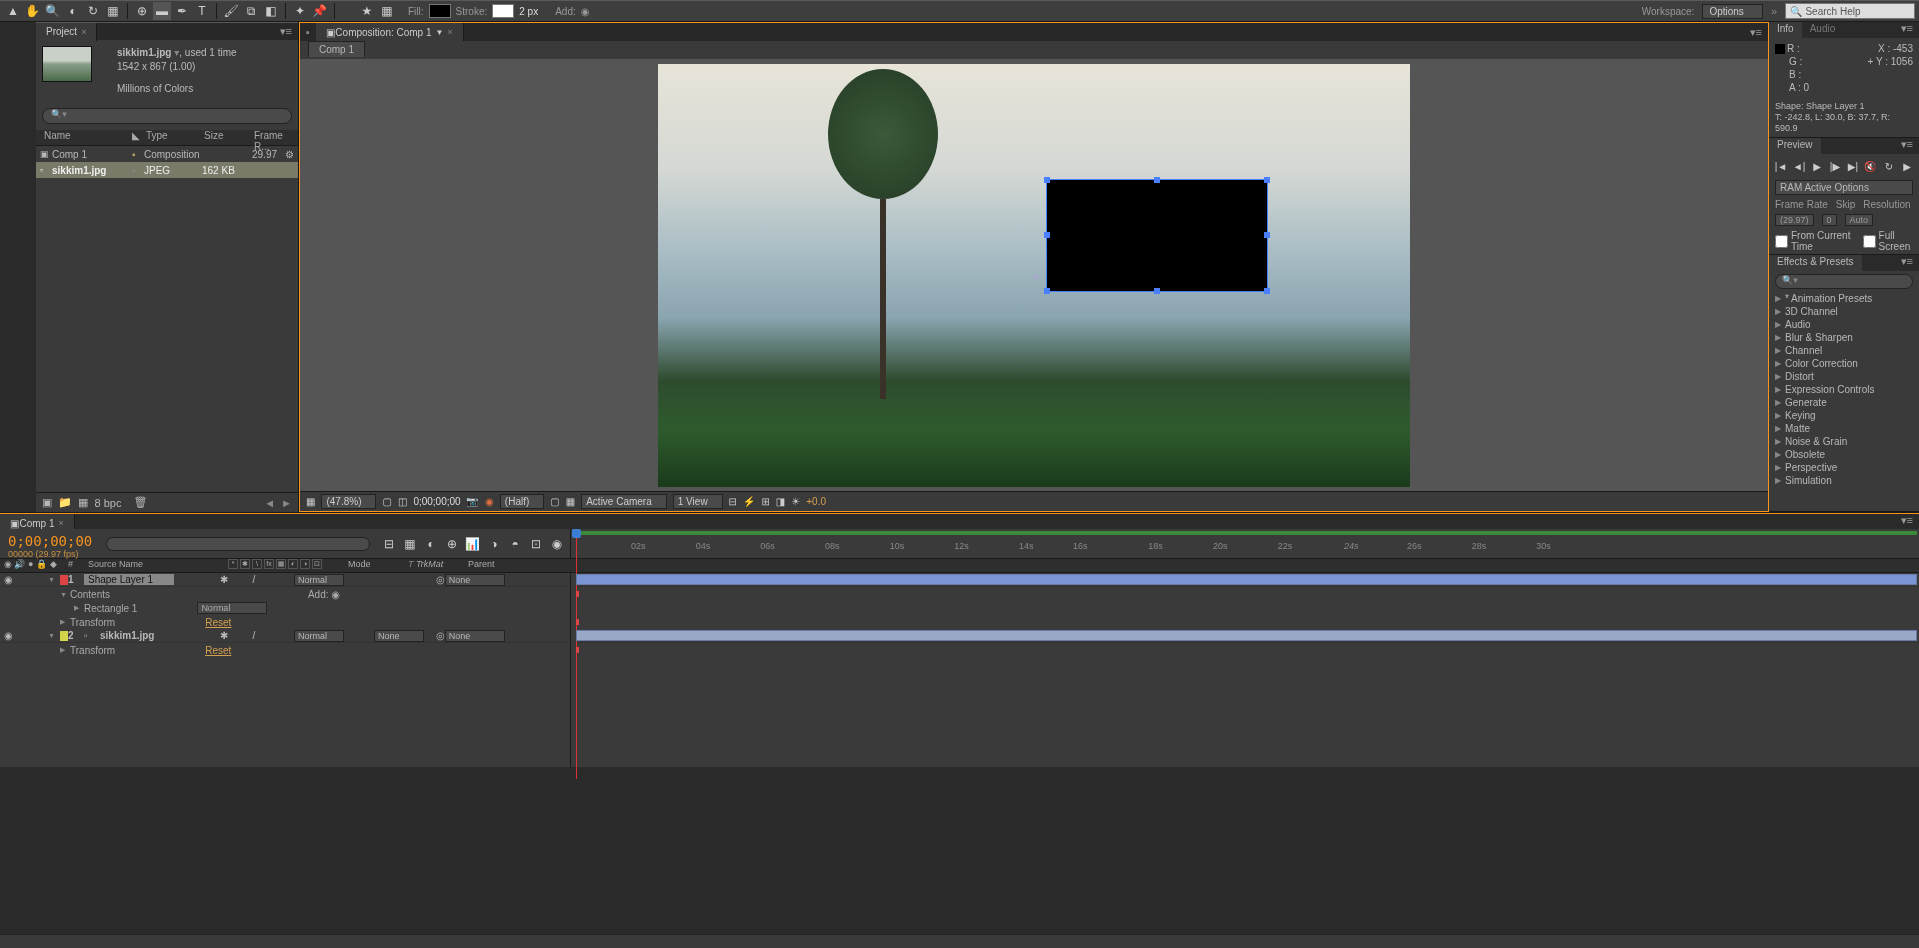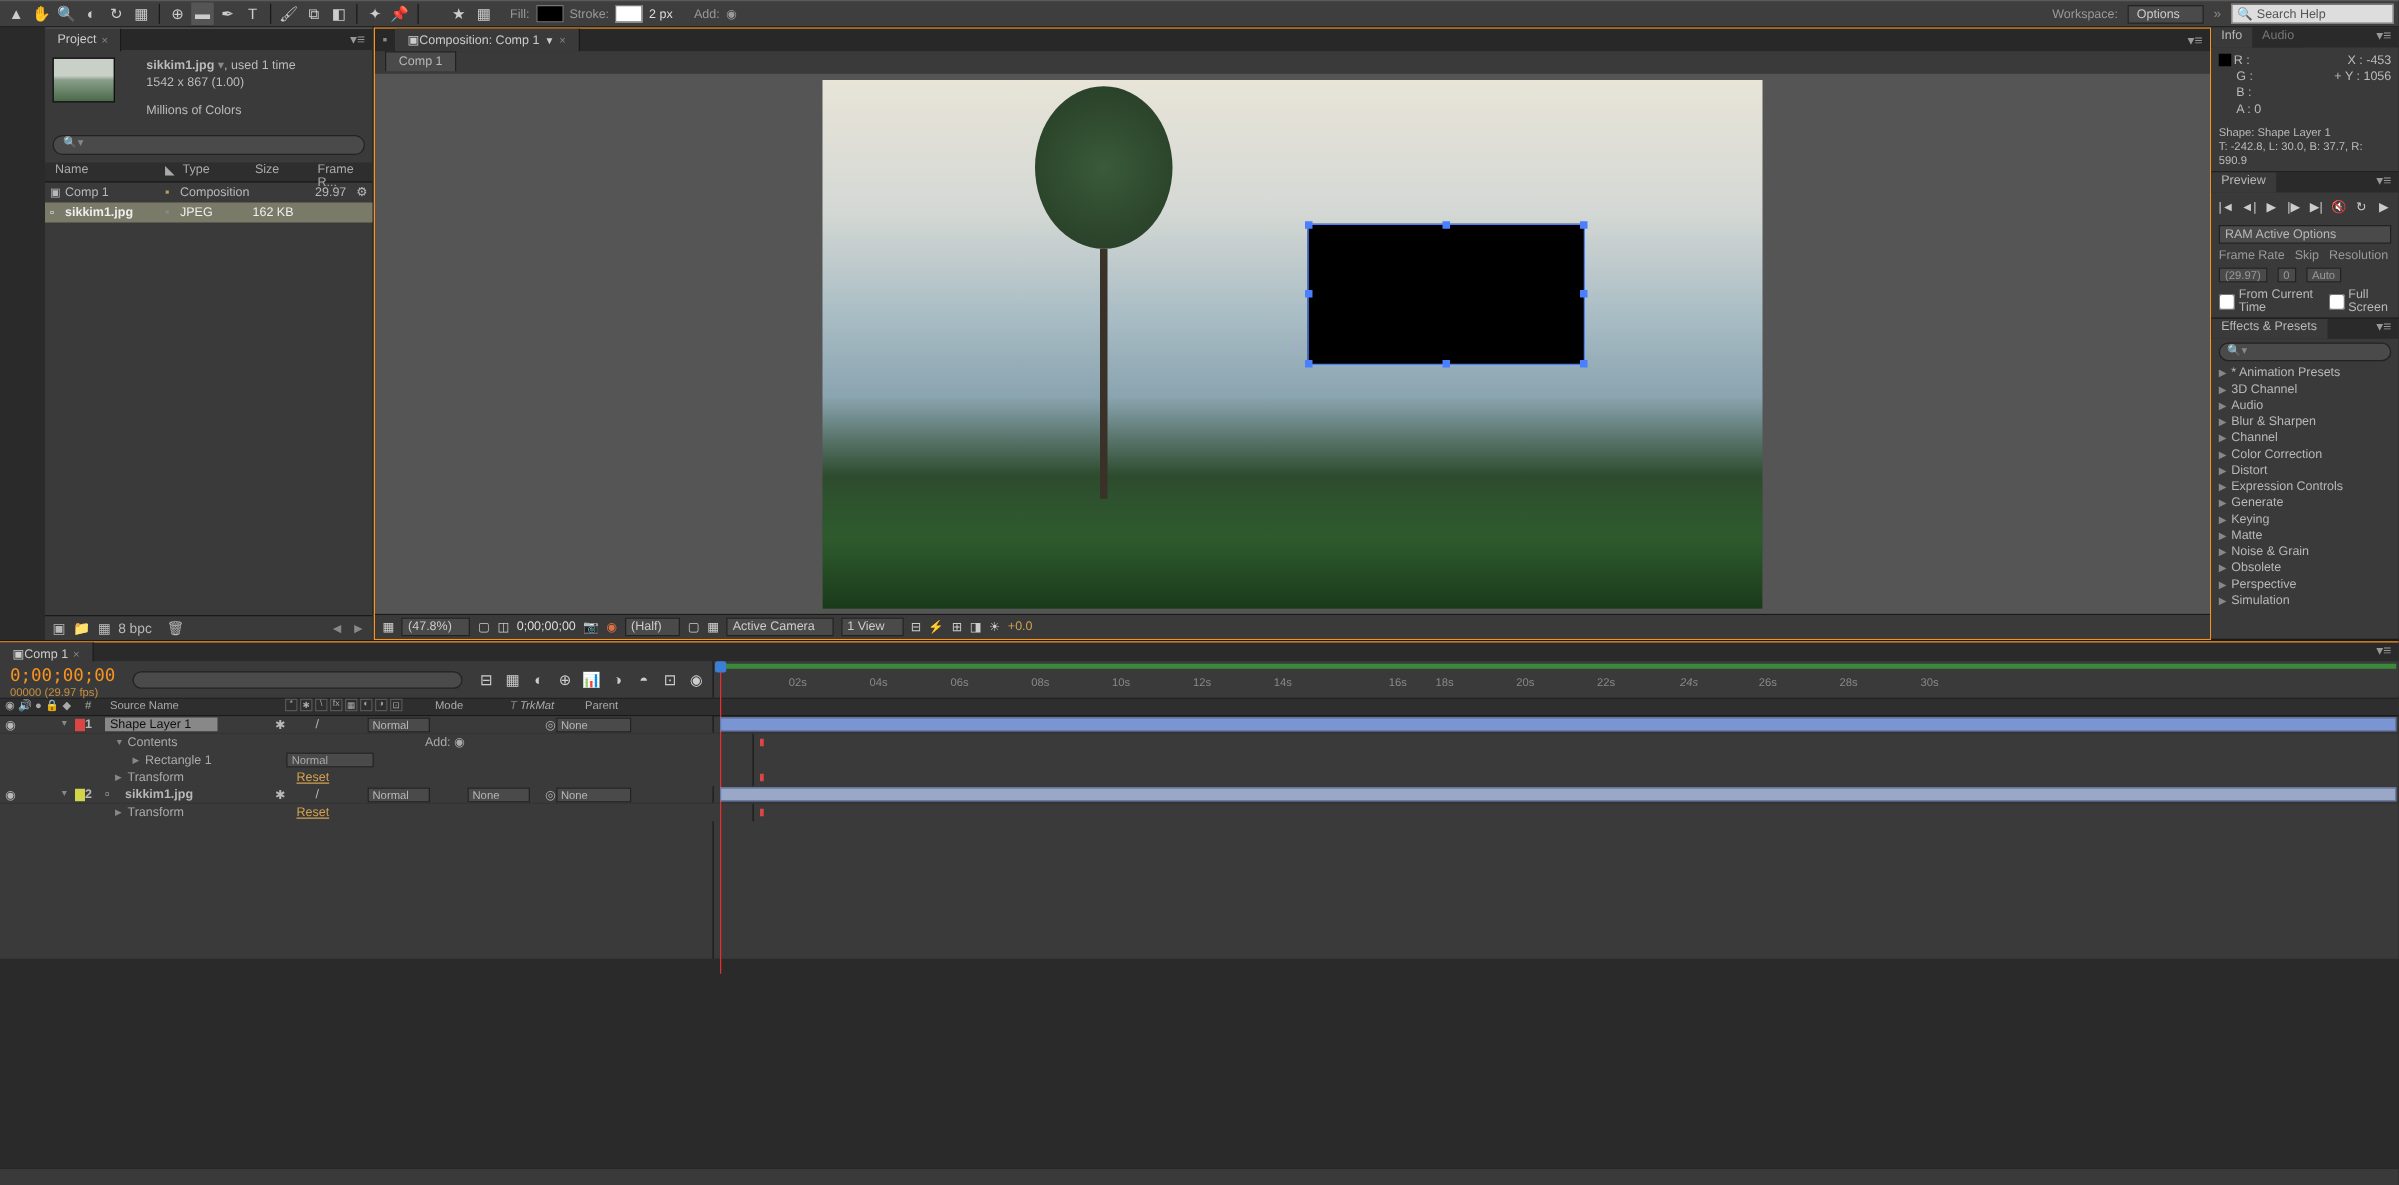--- a/index.html
+++ b/index.html
@@ -106,21 +106,21 @@
 .tlr-num { width:16px; font-weight:bold;}
 .tlr-name { width:90px; padding:0 4px;}
 .tlr-name.sel { background:#888; color:#111;}
 .tlr-switches { width:120px; display:flex; gap:2px;}
 .tlr-mode { width:50px; background:#4a4a4a; border:1px solid #222; font-size:9px; padding:0 3px; margin-right:30px;}
 .tlr-trkmat { width:50px; background:#4a4a4a; border:1px solid #222; font-size:9px; padding:0 3px; margin-right:12px;}
 .tlr-parent { width:60px; background:#4a4a4a; border:1px solid #222; font-size:9px; padding:0 3px;}
 .tlr-bar { flex:1; position:relative; border-left:1px solid #1a1a1a;}
 .layer-bar { position:absolute; left:5px; right:2px; top:1px; height:11px; background:#9aa8c8; border:1px solid #6a7aa8;}
 .layer-bar.shape { background:#7a94d4;}
-.tl-prop-row { display:flex; height:14px; font-size:10px;padding-left:32px;}
+.tl-prop-row { display:flex; height:14px; font-size:10px;}
 .tlp-left { width:570px; display:flex; align-items:center; padding-left:60px; color:#aaa;}
 .tlp-twirl { width:10px; font-size:7px; color:#888;}
 .reset-link { color:#d4a050; text-decoration:underline; cursor:pointer;}
 .add-link { margin-left:auto; padding-right:230px; color:#aaa;}
 .keymark { position:absolute; left:5px; top:4px; width:3px; height:6px; background:#d44;}
 .sw-ic { width:10px; height:10px; border:1px solid #555; font-size:7px; text-align:center;}
 .bottom-strip { position:absolute; bottom:0; left:0; right:0; height:14px; background:#3a3a3a; border-top:1px solid #222;}
 </style>
 </head>
 <body>
@@ -398,21 +398,21 @@
     <div class="tl-ruler">
       <div class="work-area"></div>
       <div class="ruler-marks" id="ruler-marks">
           <div class="ruler-tick" style="left: 60px;">02s</div>
           <div class="ruler-tick" style="left: 124.667px;">04s</div>
           <div class="ruler-tick" style="left: 189.333px;">06s</div>
           <div class="ruler-tick" style="left: 254px;">08s</div>
           <div class="ruler-tick" style="left: 318.667px;">10s</div>
           <div class="ruler-tick" style="left: 383.333px;">12s</div>
           <div class="ruler-tick" style="left: 448px;">14s</div>
-          <div class="ruler-tick" style="left: 540px;">16s</div>
+          <div class="ruler-tick" style="left: 502px;">16s</div>
           <div class="ruler-tick" style="left: 577.333px;">18s</div>
           <div class="ruler-tick" style="left: 642px;">20s</div>
           <div class="ruler-tick" style="left: 706.667px;">22s</div>
           <div class="ruler-tick" style="left: 773px; font-style: italic;">24s</div>
           <div class="ruler-tick" style="left: 836px;">26s</div>
           <div class="ruler-tick" style="left: 900.667px;">28s</div>
           <div class="ruler-tick" style="left: 965.333px;">30s</div>
         </div>
       <div class="playhead">
           <div class="playhead-head"></div>

